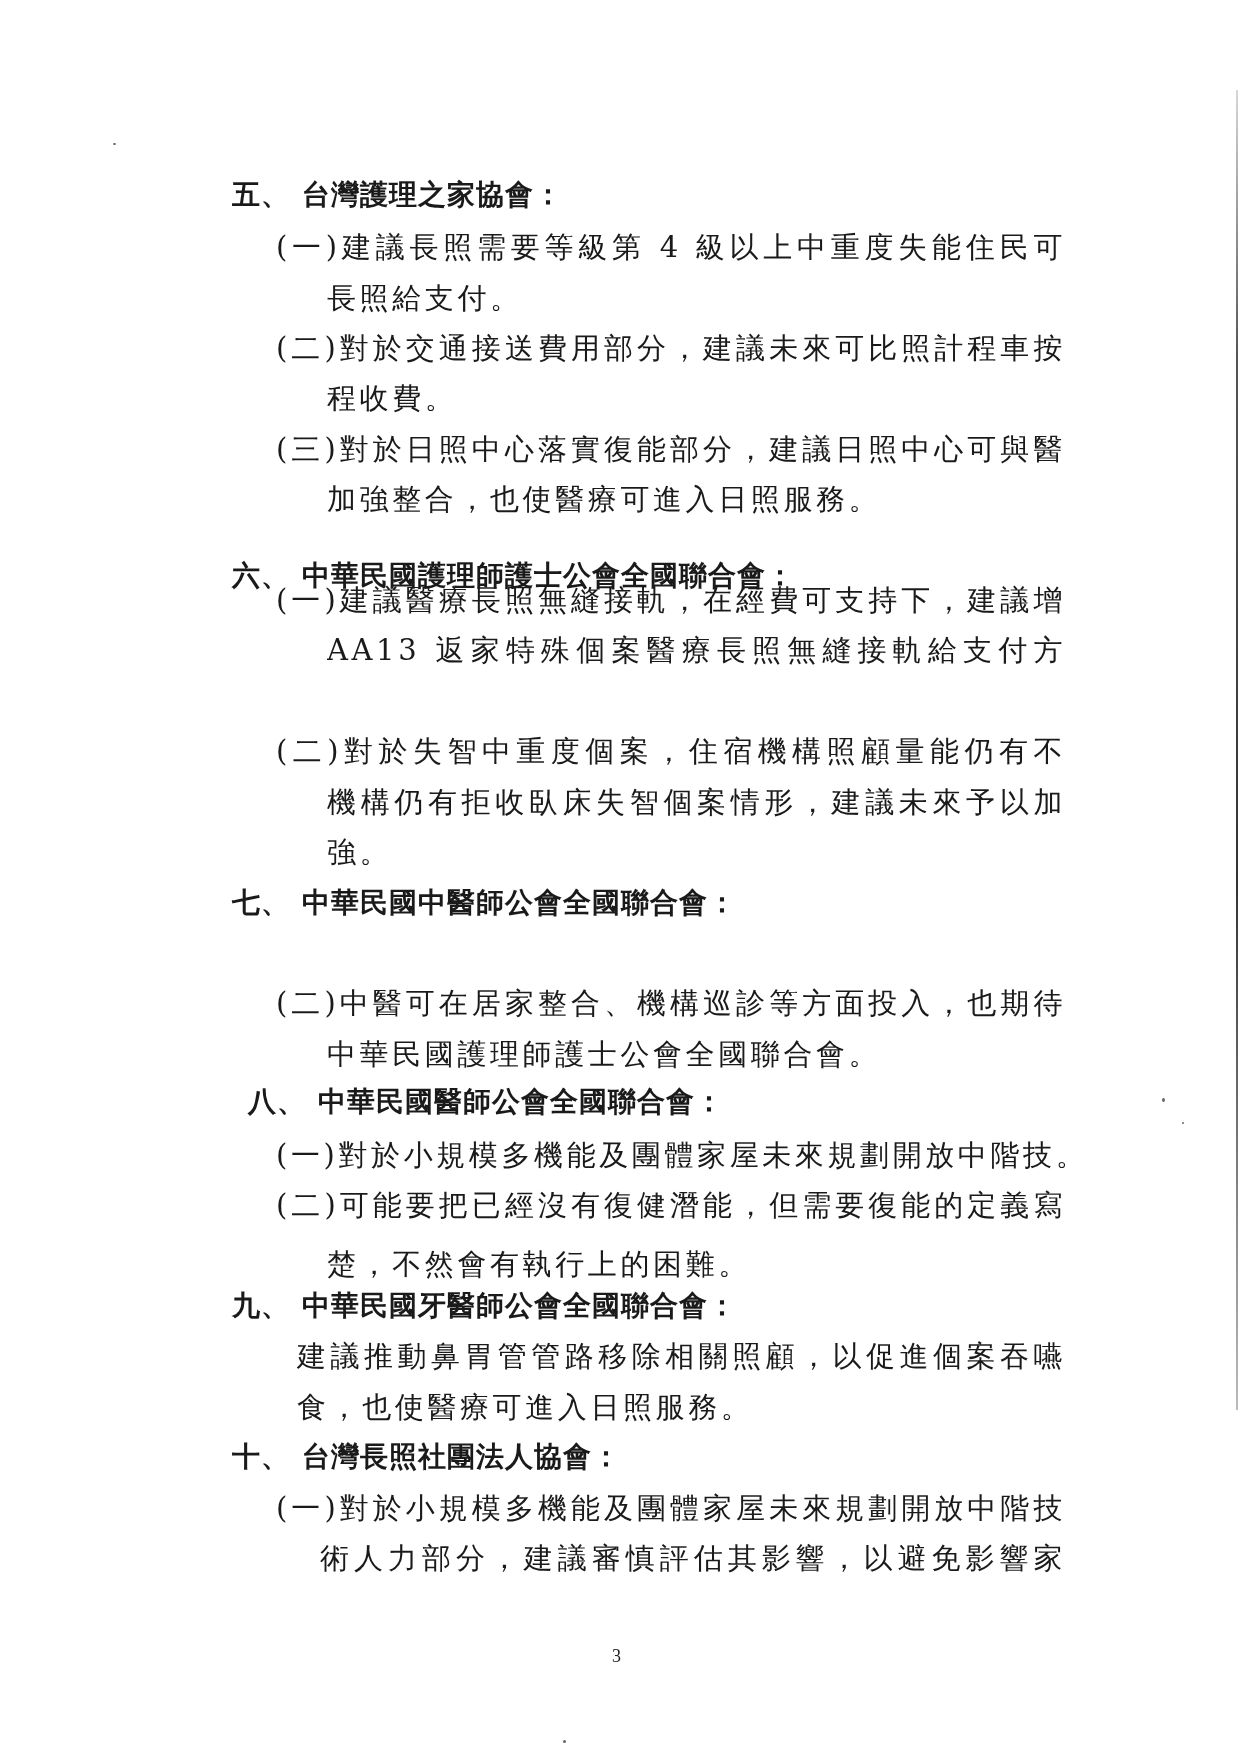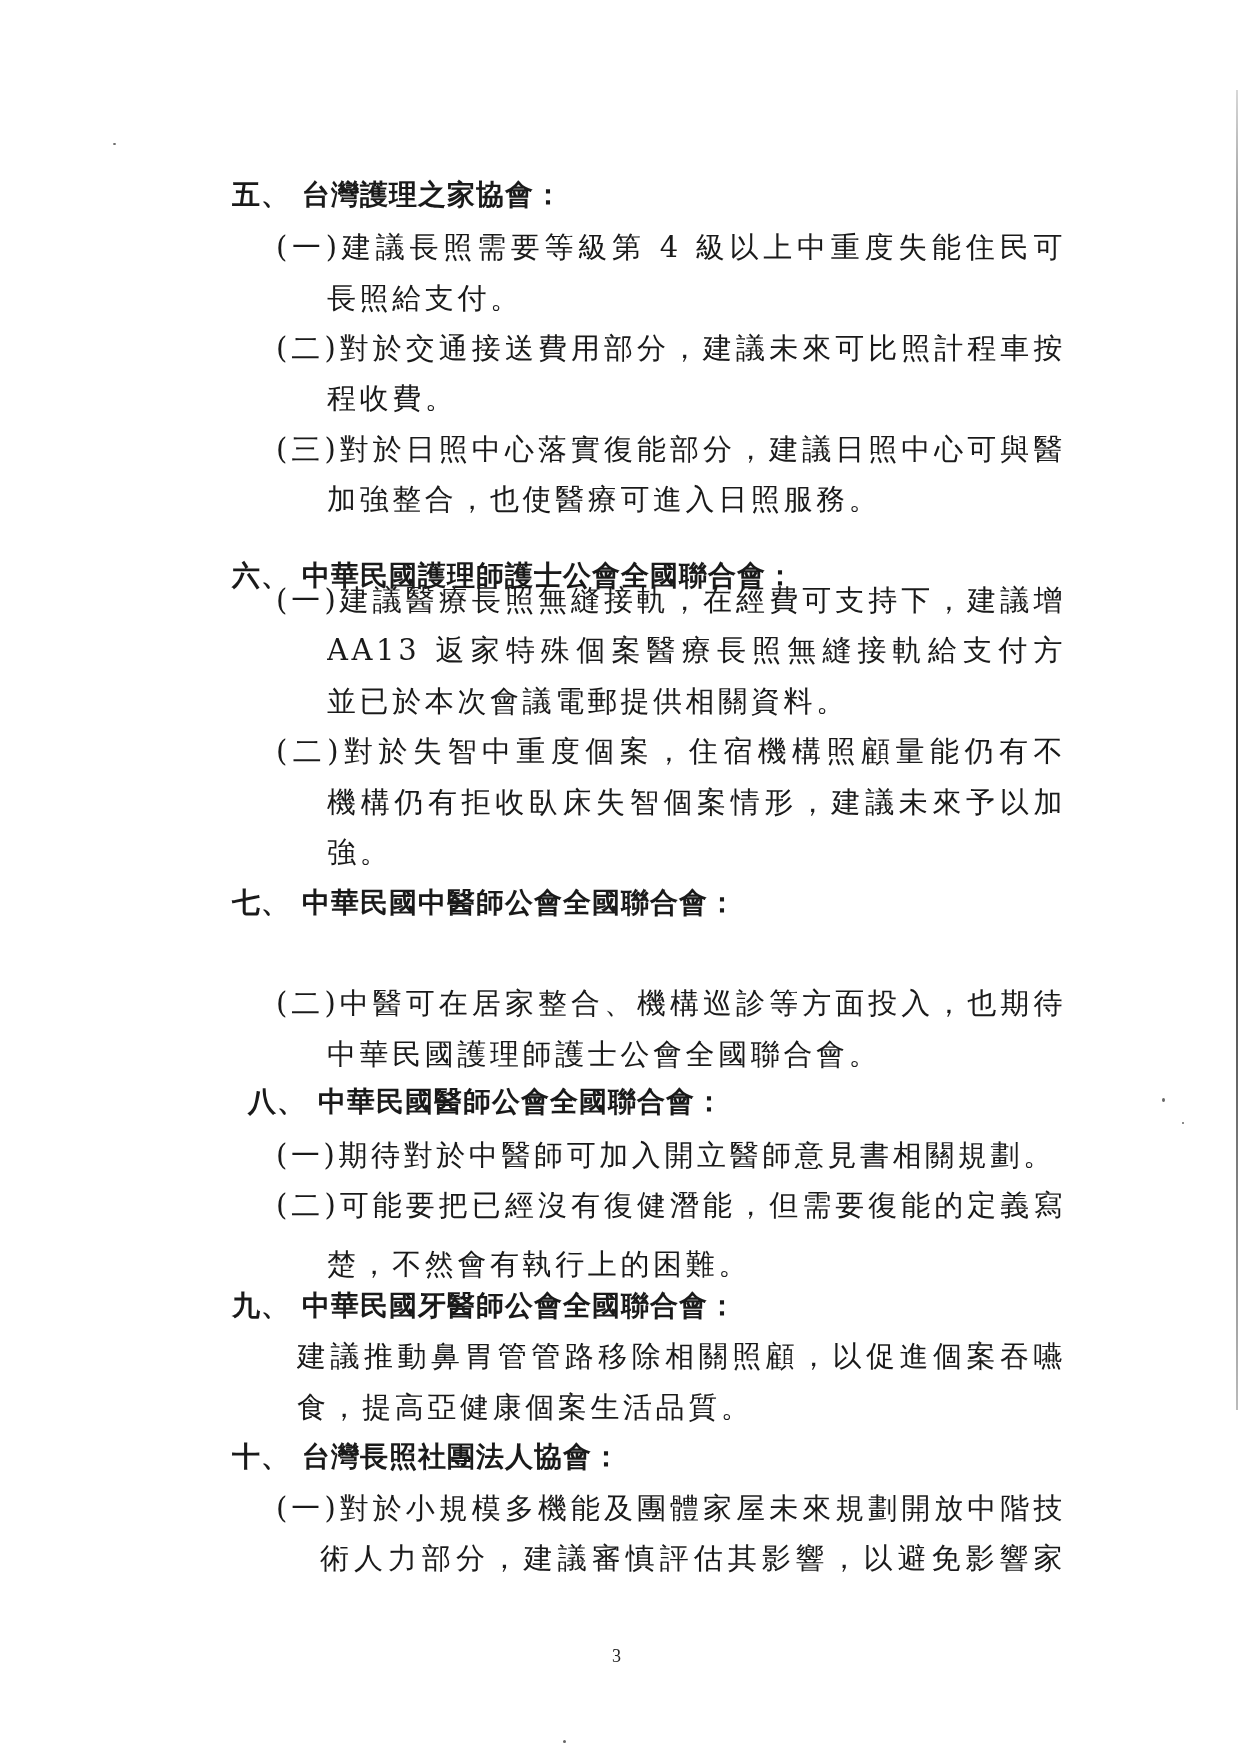--- a/index.html
+++ b/index.html
@@ -88,43 +88,42 @@
   <div class="line body-line full" style="left:276px;top:328px;width:790px;">(二)對於交通接送費用部分，建議未來可比照計程車按里</div>
   <div class="line body-line" style="left:327px;top:378px;">程收費。</div>
   <div class="line body-line full" style="left:276px;top:429px;width:790px;">(三)對於日照中心落實復能部分，建議日照中心可與醫療</div>
   <div class="line body-line" style="left:327px;top:479px;">加強整合，也使醫療可進入日照服務。</div>
 
   <div class="line heading" style="left:232px;top:556px;">
     <span class="num">六、</span><span>中華民國護理師護士公會全國聯合會：</span>
   </div>
   <div class="line body-line full" style="left:276px;top:580px;width:790px;">(一)建議醫療長照無縫接軌，在經費可支持下，建議增加</div>
   <div class="line body-line full" style="left:327px;top:630px;width:739px;">AA13 返家特殊個案醫療長照無縫接軌給支付方案，</div>
-  <div class="line body-line" style="left:327px;top:681px;">並已於本次會議電郵提供相關資料。</div>
   <div class="line body-line full" style="left:276px;top:731px;width:790px;">(二)對於失智中重度個案，住宿機構照顧量能仍有不足，</div>
   <div class="line body-line full" style="left:327px;top:782px;width:739px;">機構仍有拒收臥床失智個案情形，建議未來予以加</div>
   <div class="line body-line" style="left:327px;top:832px;">強。</div>
 
   <div class="line heading" style="left:232px;top:883px;">
     <span class="num">七、</span><span>中華民國中醫師公會全國聯合會：</span>
   </div>
   <div class="line body-line full" style="left:276px;top:983px;width:790px;">(二)中醫可在居家整合、機構巡診等方面投入，也期待各</div>
   <div class="line body-line" style="left:327px;top:1034px;">中華民國護理師護士公會全國聯合會。</div>
 
   <div class="line heading" style="left:248px;top:1084px;font-family:Liberation Mono, monospace;">
     <span class="num">八、</span><span>中華民國醫師公會全國聯合會：</span>
   </div>
-  <div class="line body-line" style="left:276px;top:1135px;">(一)期待對於中醫師可加入開立醫師意見書相關規劃。</div>
+  <div class="line body-line" style="left:276px;top:1135px;">(一)對於小規模多機能及團體家屋未來規劃開放中階技。</div>
   <div class="line body-line full" style="left:276px;top:1185px;width:790px;">(二)可能要把已經沒有復健潛能，但需要復能的定義寫清</div>
   <div class="line body-line" style="left:327px;top:1236px;margin-top:8px;">楚，不然會有執行上的困難。</div>
 
   <div class="line heading" style="left:232px;top:1286px;">
     <span class="num">九、</span><span>中華民國牙醫師公會全國聯合會：</span>
   </div>
   <div class="line body-line full" style="left:297px;top:1336px;width:769px;">建議推動鼻胃管管路移除相關照顧，以促進個案吞嚥進</div>
-  <div class="line body-line" style="left:297px;top:1387px;">食，提高亞健康個案生活品質。</div>
+  <div class="line body-line" style="left:297px;top:1387px;">食，也使醫療可進入日照服務。</div>
 
   <div class="line heading" style="left:232px;top:1437px;">
     <span class="num">十、</span><span>台灣長照社團法人協會：</span>
   </div>
   <div class="line body-line full" style="left:276px;top:1488px;width:790px;">(一)對於小規模多機能及團體家屋未來規劃開放中階技</div>
   <div class="line body-line full" style="left:320px;top:1538px;width:746px;">術人力部分，建議審慎評估其影響，以避免影響家庭</div>
 
   <div class="page-number">3</div>
 </div>
 

